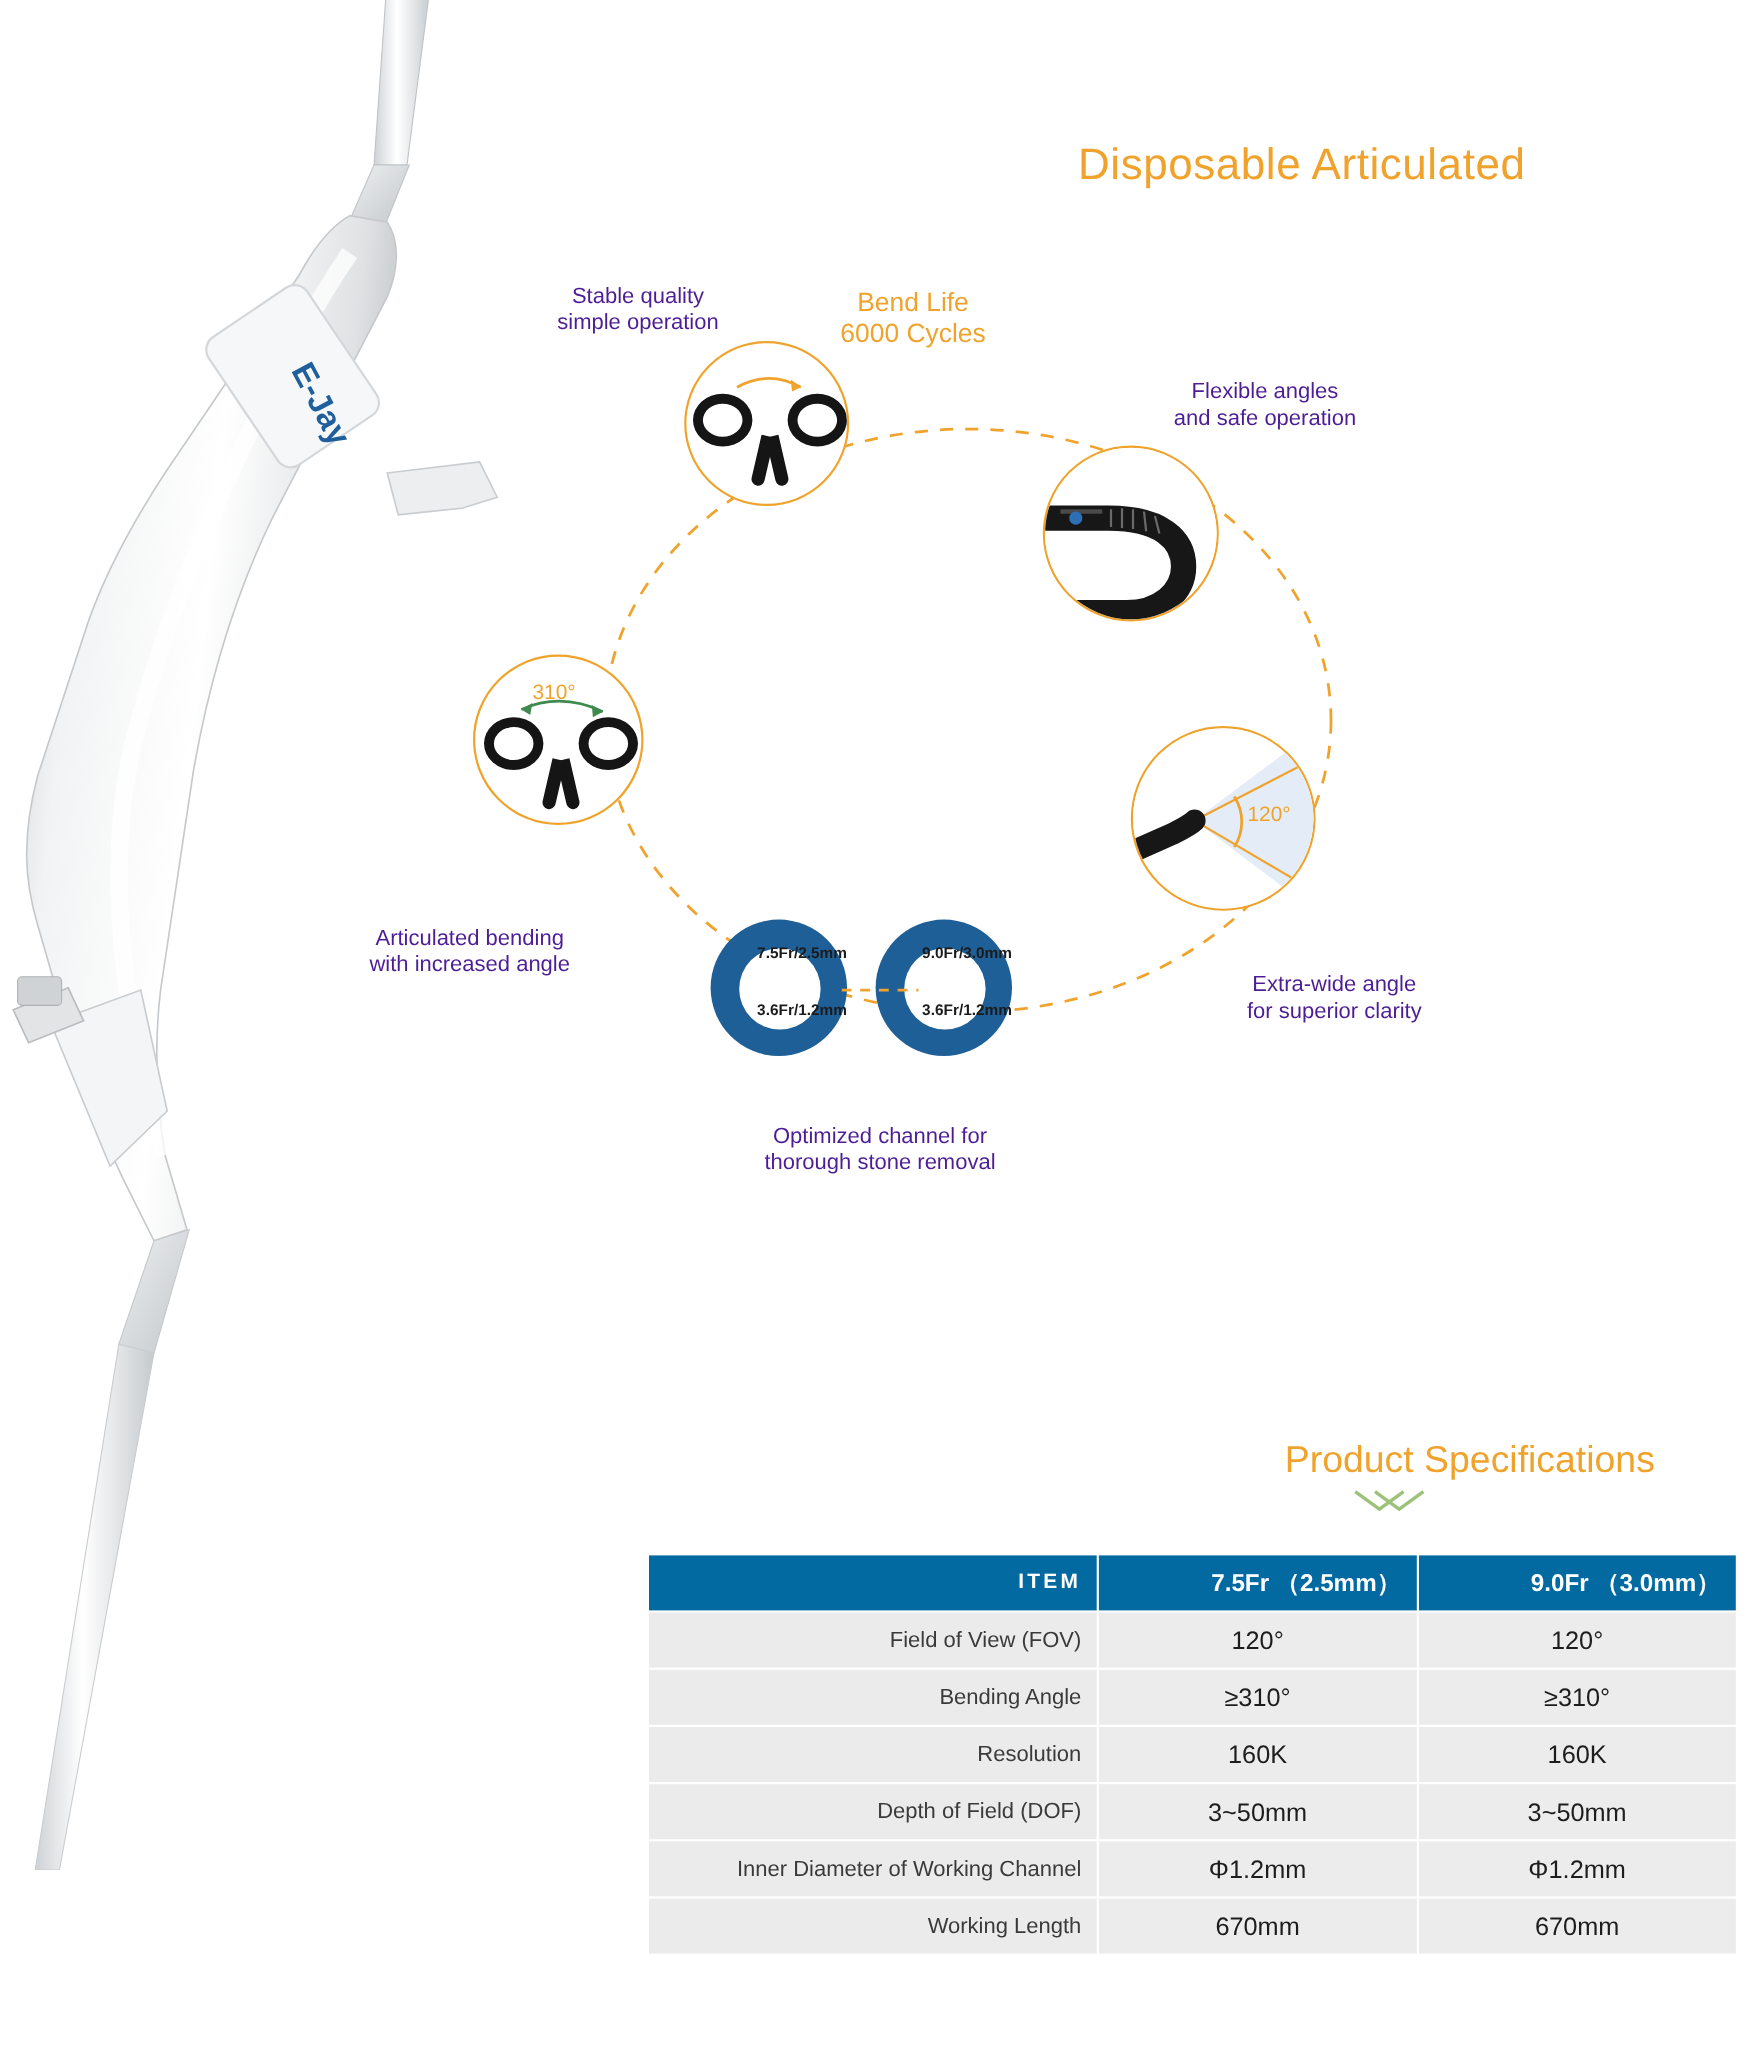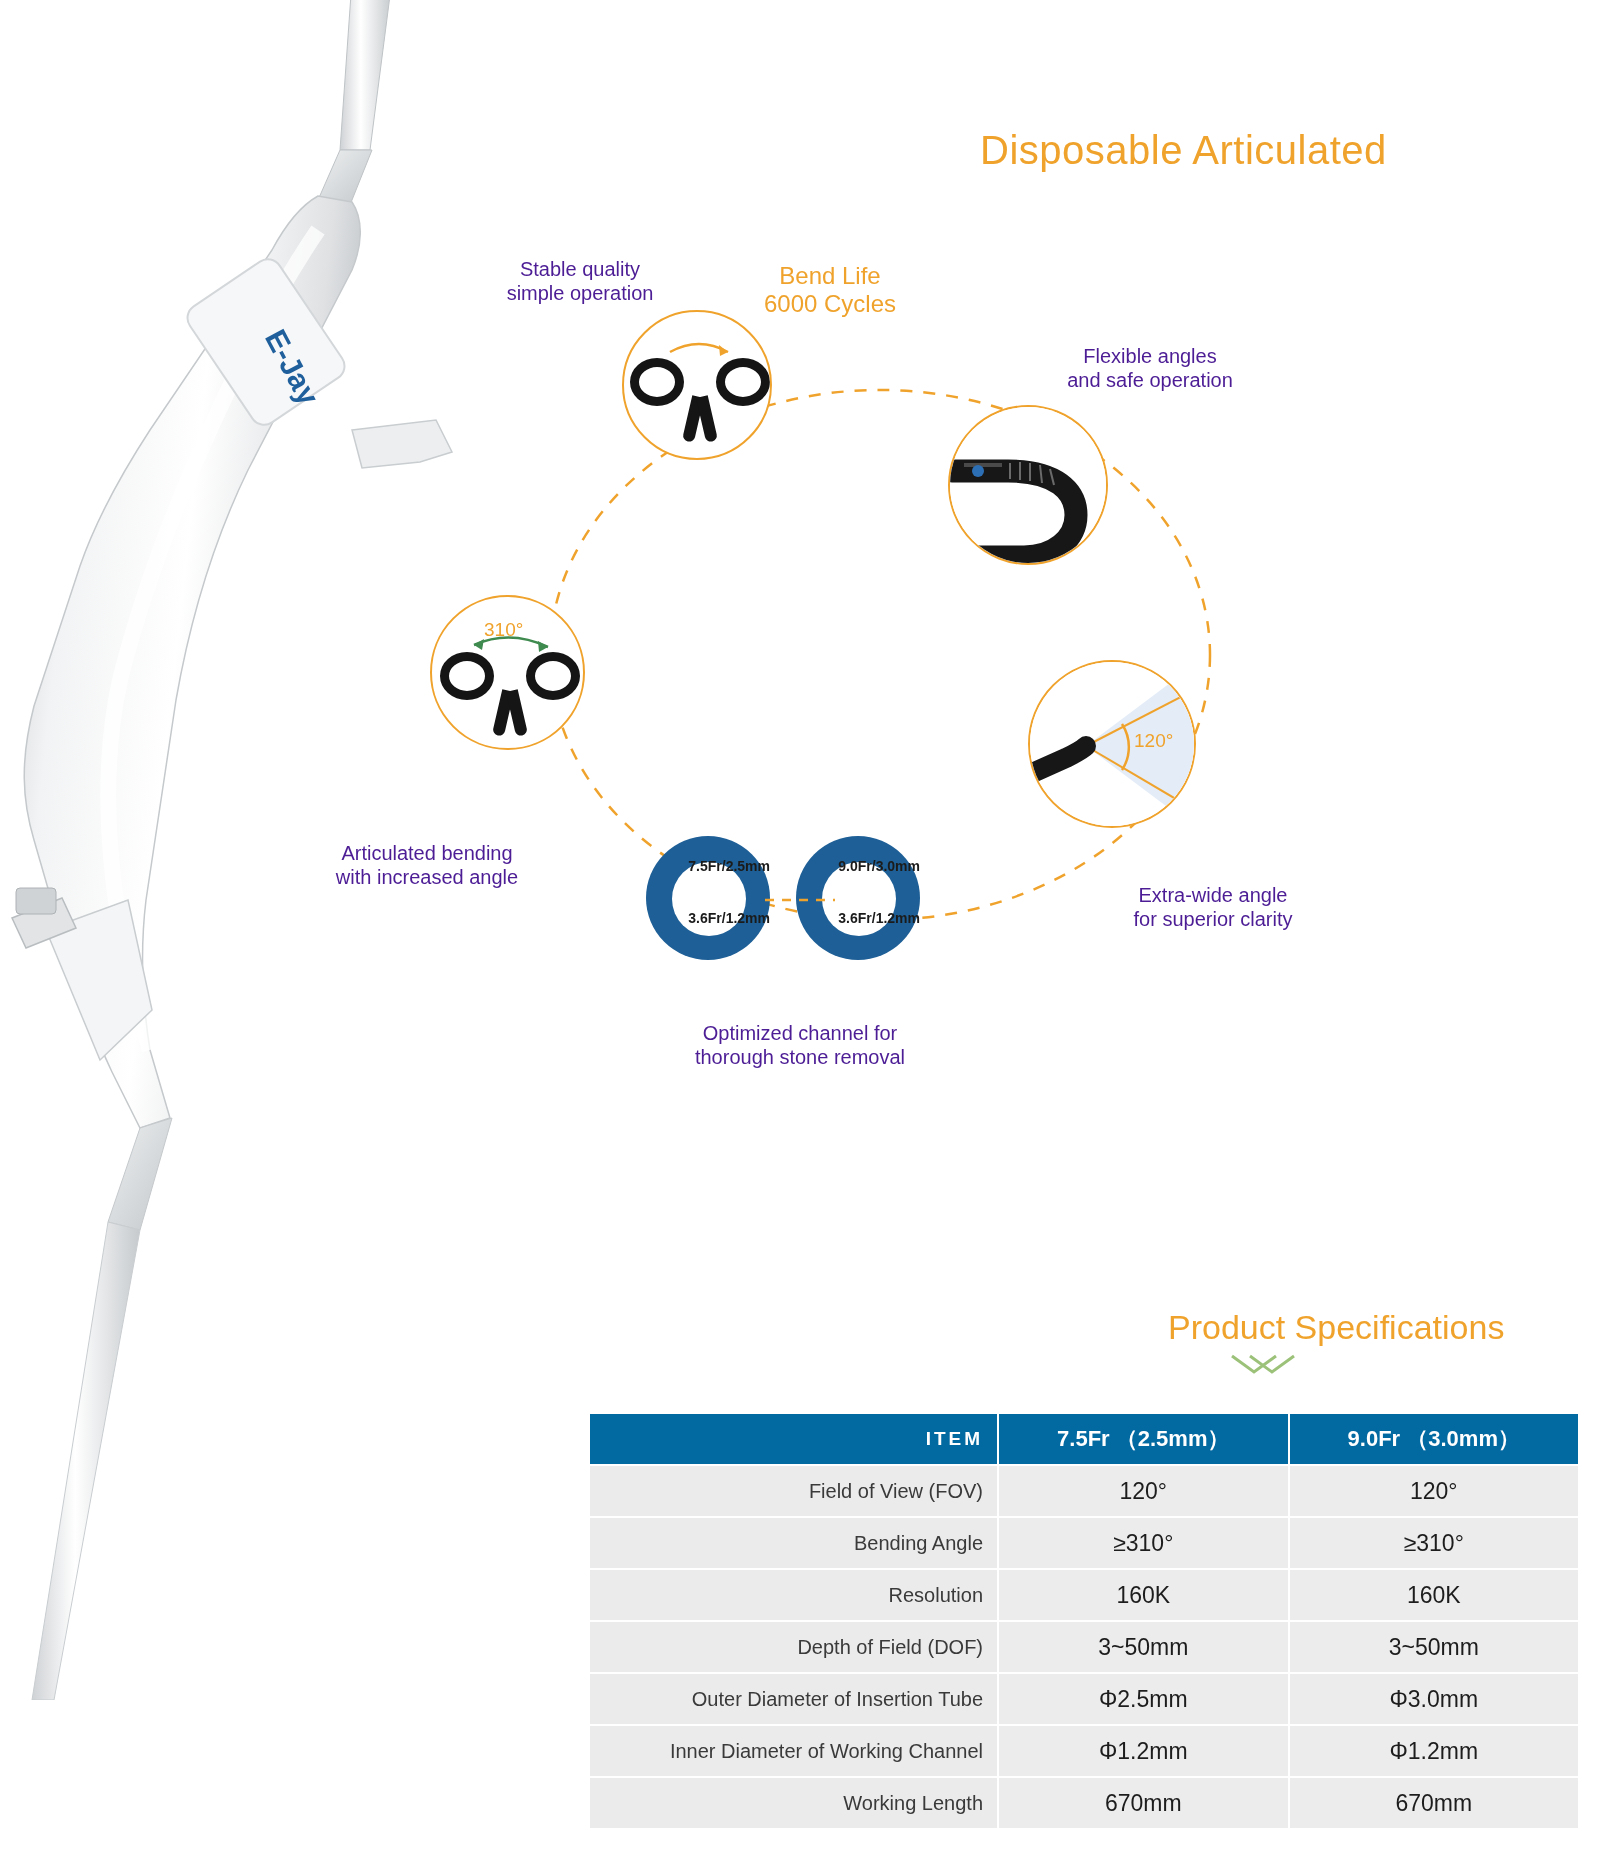--- a/index.html
+++ b/index.html
@@ -168,21 +168,21 @@
     font-size: 20px;
   }
   table.specs tbody td.val {
     background: #ececec;
     text-align: center;
     width: 291px;
     font-size: 23px;
     color: #1d1d1d;
   }
   table.specs thead th.c1 { width: 410px; text-align: right; }
-  table.specs thead th.c2, table.specs thead th.c3 { width: 291px; text-align: center; }
+  table.specs thead th.c2, table.specs thead th.c3 { width: 291px; text-align: right; }
 </style>
 </head>
 <body>
 
 <div id="page">
 
   <div class="main-title">Disposable Articulated</div>
 
   <div class="device-wrap">
     <svg width="560" height="1700" viewBox="0 0 560 1700" xmlns="http://www.w3.org/2000/svg">
@@ -379,25 +379,20 @@
         <td class="item">Resolution</td>
         <td class="val">160K</td>
         <td class="val">160K</td>
       </tr>
       <tr>
         <td class="item">Depth of Field (DOF)</td>
         <td class="val">3~50mm</td>
         <td class="val">3~50mm</td>
       </tr>
       <tr>
-        <td class="item">Outer Diameter of Insertion Tube</td>
-        <td class="val">Φ2.5mm</td>
-        <td class="val">Φ3.0mm</td>
-      </tr>
-      <tr>
         <td class="item">Inner Diameter of  Working Channel</td>
         <td class="val">Φ1.2mm</td>
         <td class="val">Φ1.2mm</td>
       </tr>
       <tr>
         <td class="item">Working Length</td>
         <td class="val">670mm</td>
         <td class="val">670mm</td>
       </tr>
     </tbody>

